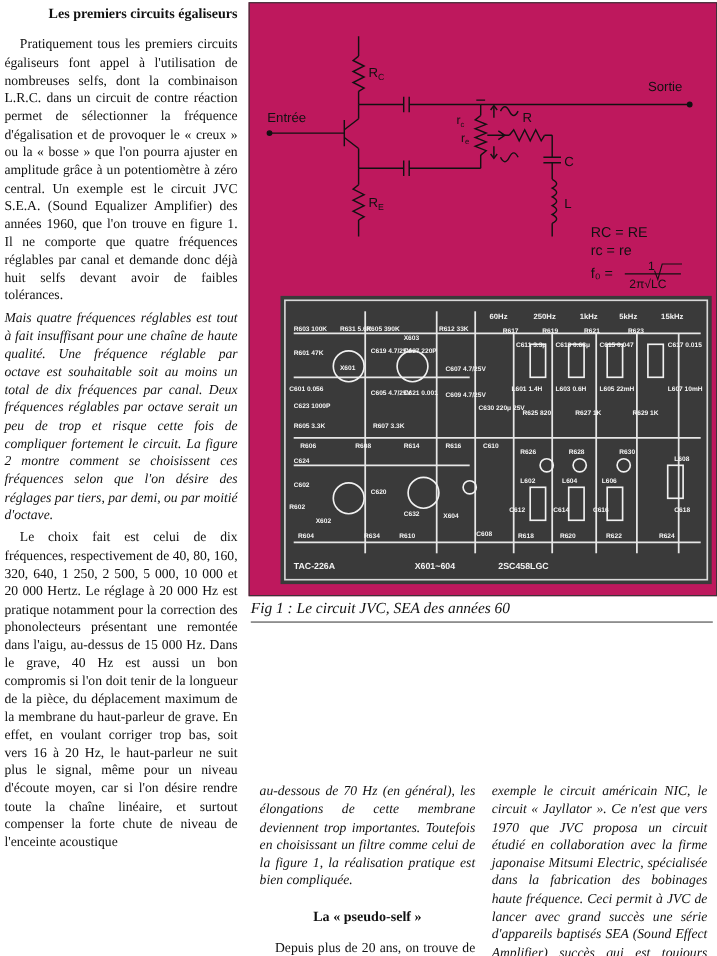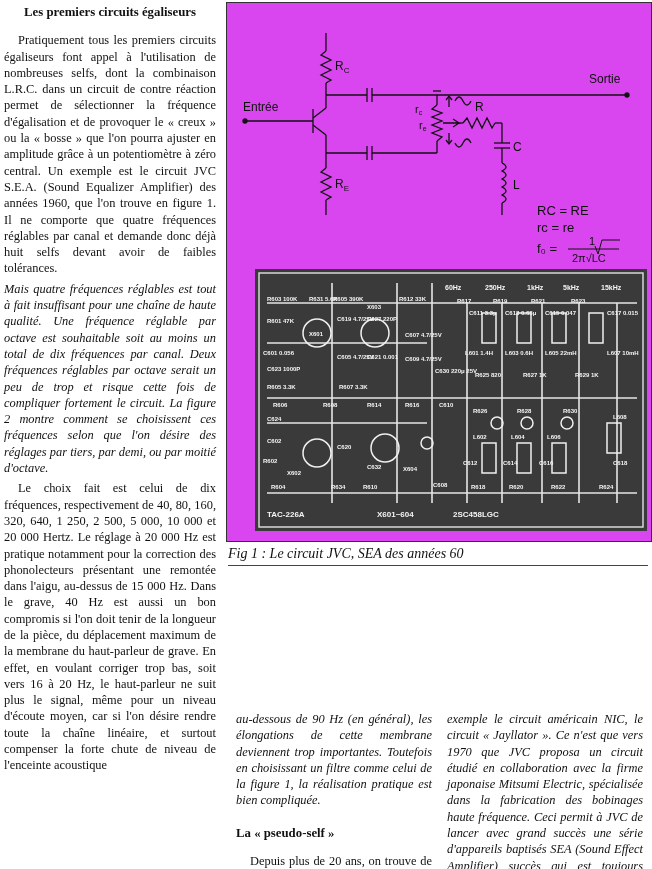--- a/index.html
+++ b/index.html
@@ -7,25 +7,25 @@
     width:652px; height:869px; position:relative; overflow:hidden;
     background:#ffffff; color:#111;
     font-family:"Liberation Serif", "DejaVu Serif", serif;
   }
   .col { position:absolute; font-size:12.4px; line-height:16.3px; text-align:justify; }
   .col p { margin:0 0 4px 0; text-indent:14px; hyphens:auto; }
   .col p.noind { text-indent:0;font-style:italic; }
   #col1 { left:4px; top:4px; width:212px; }
   #col2 { left:236px; top:711px; width:196px; }
   #col3 { left:447px; top:711px; width:196px; }
-  .heading { font-weight:bold; font-size:12.8px; margin:0 0 12px 0 !important; text-indent:0 !important; text-align:center; }
-  .subhead { font-weight:bold; font-size:12.8px; margin:16px 0 12px 0 !important; text-indent:0 !important; text-align:left; }
+  .heading { font-weight:bold; font-size:12.8px; margin:0 0 12px 0 !important; text-indent:0 !important; text-align:right; }
+  .subhead { font-weight:bold; font-size:12.8px; margin:16px 0 12px 0 !important; text-indent:0 !important; text-align:center; }
   #figure-frame {
     position:absolute; left:226px; top:2px; width:424px; height:538px;
-    border:1.5px solid #333; background:#d946ef;
+    border:1.5px solid #333; background:#be185d;
   }
   #caption {
     position:absolute; left:228px; top:546px; width:420px;
     font-style:italic; font-size:14px; border-bottom:1px solid #444; padding-bottom:3px;
   }
   #figure-frame svg { position:absolute; left:0; top:0; }
   .schem text { font-family:"Liberation Sans", sans-serif; fill:#111; }
   .pcb text { font-family:"Liberation Sans", sans-serif; fill:#f4f4f4; font-weight:bold; }
 </style>
 </head>
@@ -226,21 +226,21 @@
         <text x="150" y="514">X601~604</text>
         <text x="226" y="514">2SC458LGC</text>
       </g>
     </g>
   </svg>
 </div>
 
 <div id="caption">Fig 1 : Le circuit JVC, SEA des années 60</div>
 
 <div id="col2" class="col">
-  <p class="noind">au-dessous de 90 Hz (en général), les élongations de cette membrane deviennent trop importantes. Toutefois en choisissant un filtre comme celui de la figure 1, la réalisation pratique est bien compliquée.</p>
+  <p class="noind">au-dessous de 70 Hz (en général), les élongations de cette membrane deviennent trop importantes. Toutefois en choisissant un filtre comme celui de la figure 1, la réalisation pratique est bien compliquée.</p>
   <p class="subhead">La « pseudo-self »</p>
   <p>Depuis plus de 20 ans, on trouve de nombreuses idées de circuits utilisant des résistances, condensateurs et amplificateurs, à tubes comme à transistors, ayant pour but de supprimer et de « remplacer » la self par un circuit équivalent. C'est par</p>
 </div>
 
 <div id="col3" class="col">
   <p class="noind">exemple le circuit américain NIC, le circuit « Jayllator ». Ce n'est que vers 1970 que JVC proposa un circuit étudié en collaboration avec la firme japonaise Mitsumi Electric, spécialisée dans la fabrication des bobinages haute fréquence. Ceci permit à JVC de lancer avec grand succès une série d'appareils baptisés SEA (Sound Effect Amplifier) succès qui est toujours actuel.</p>
 
 </div>
 
 </body></html>

